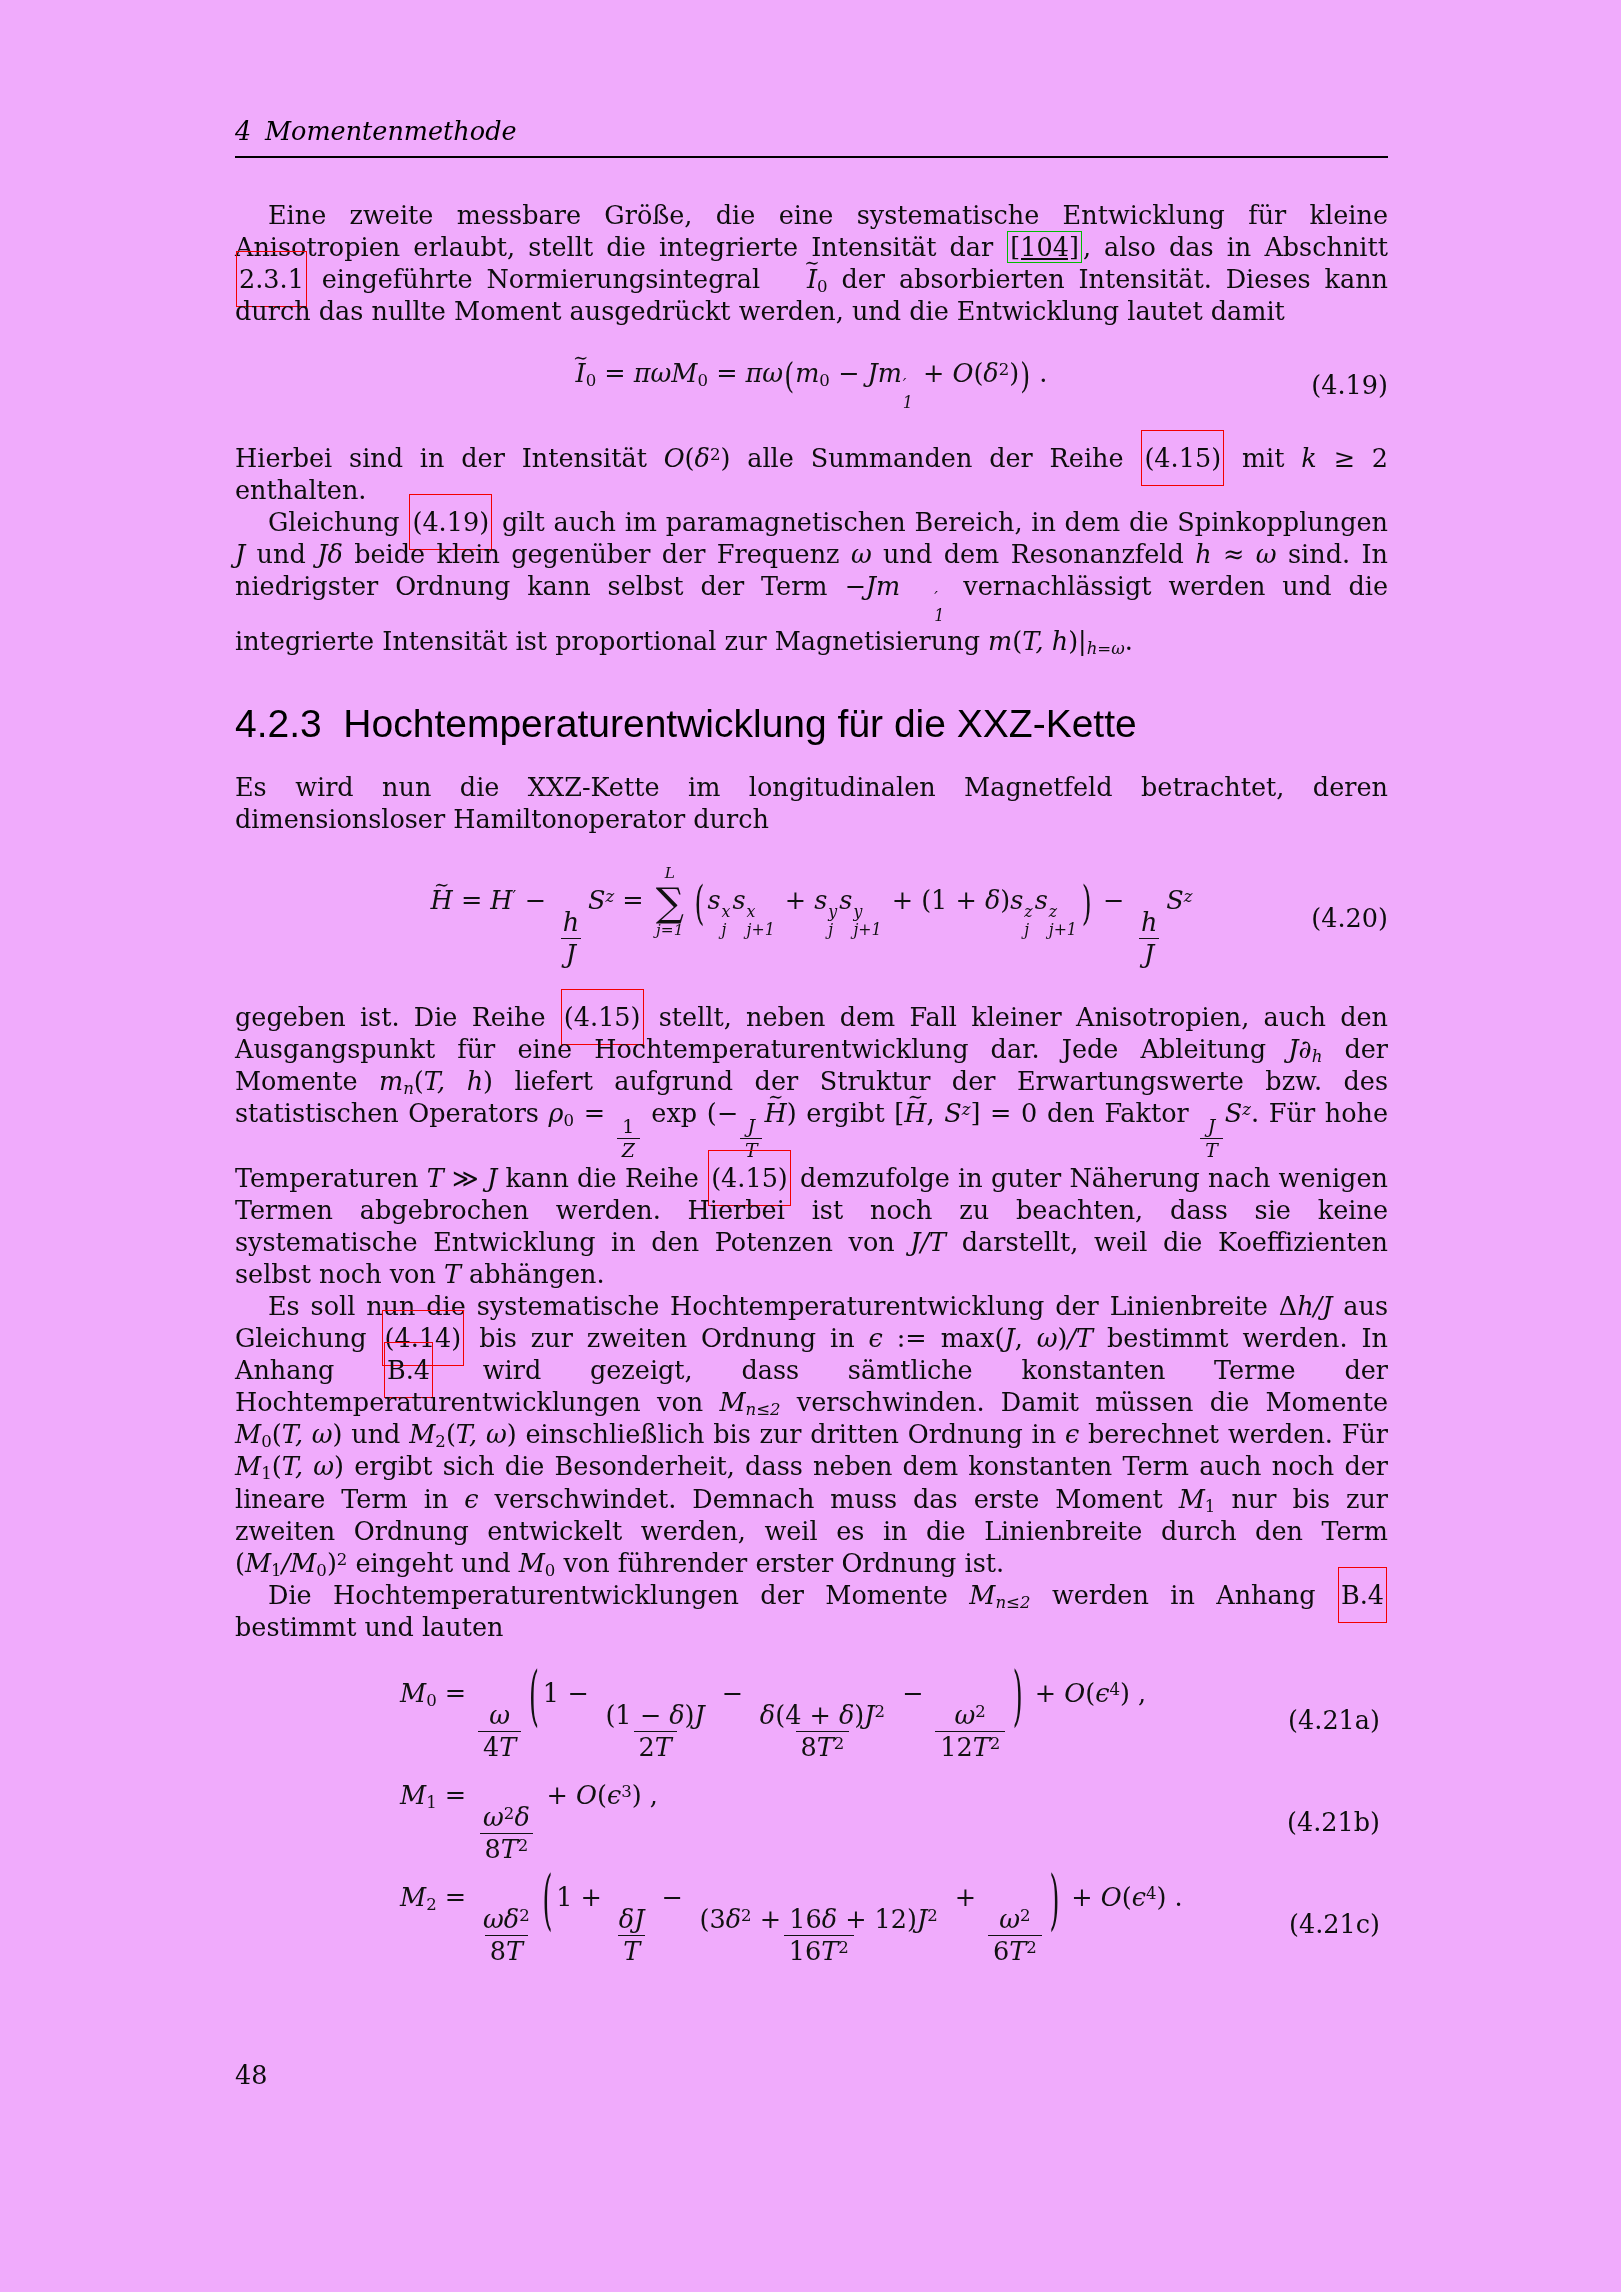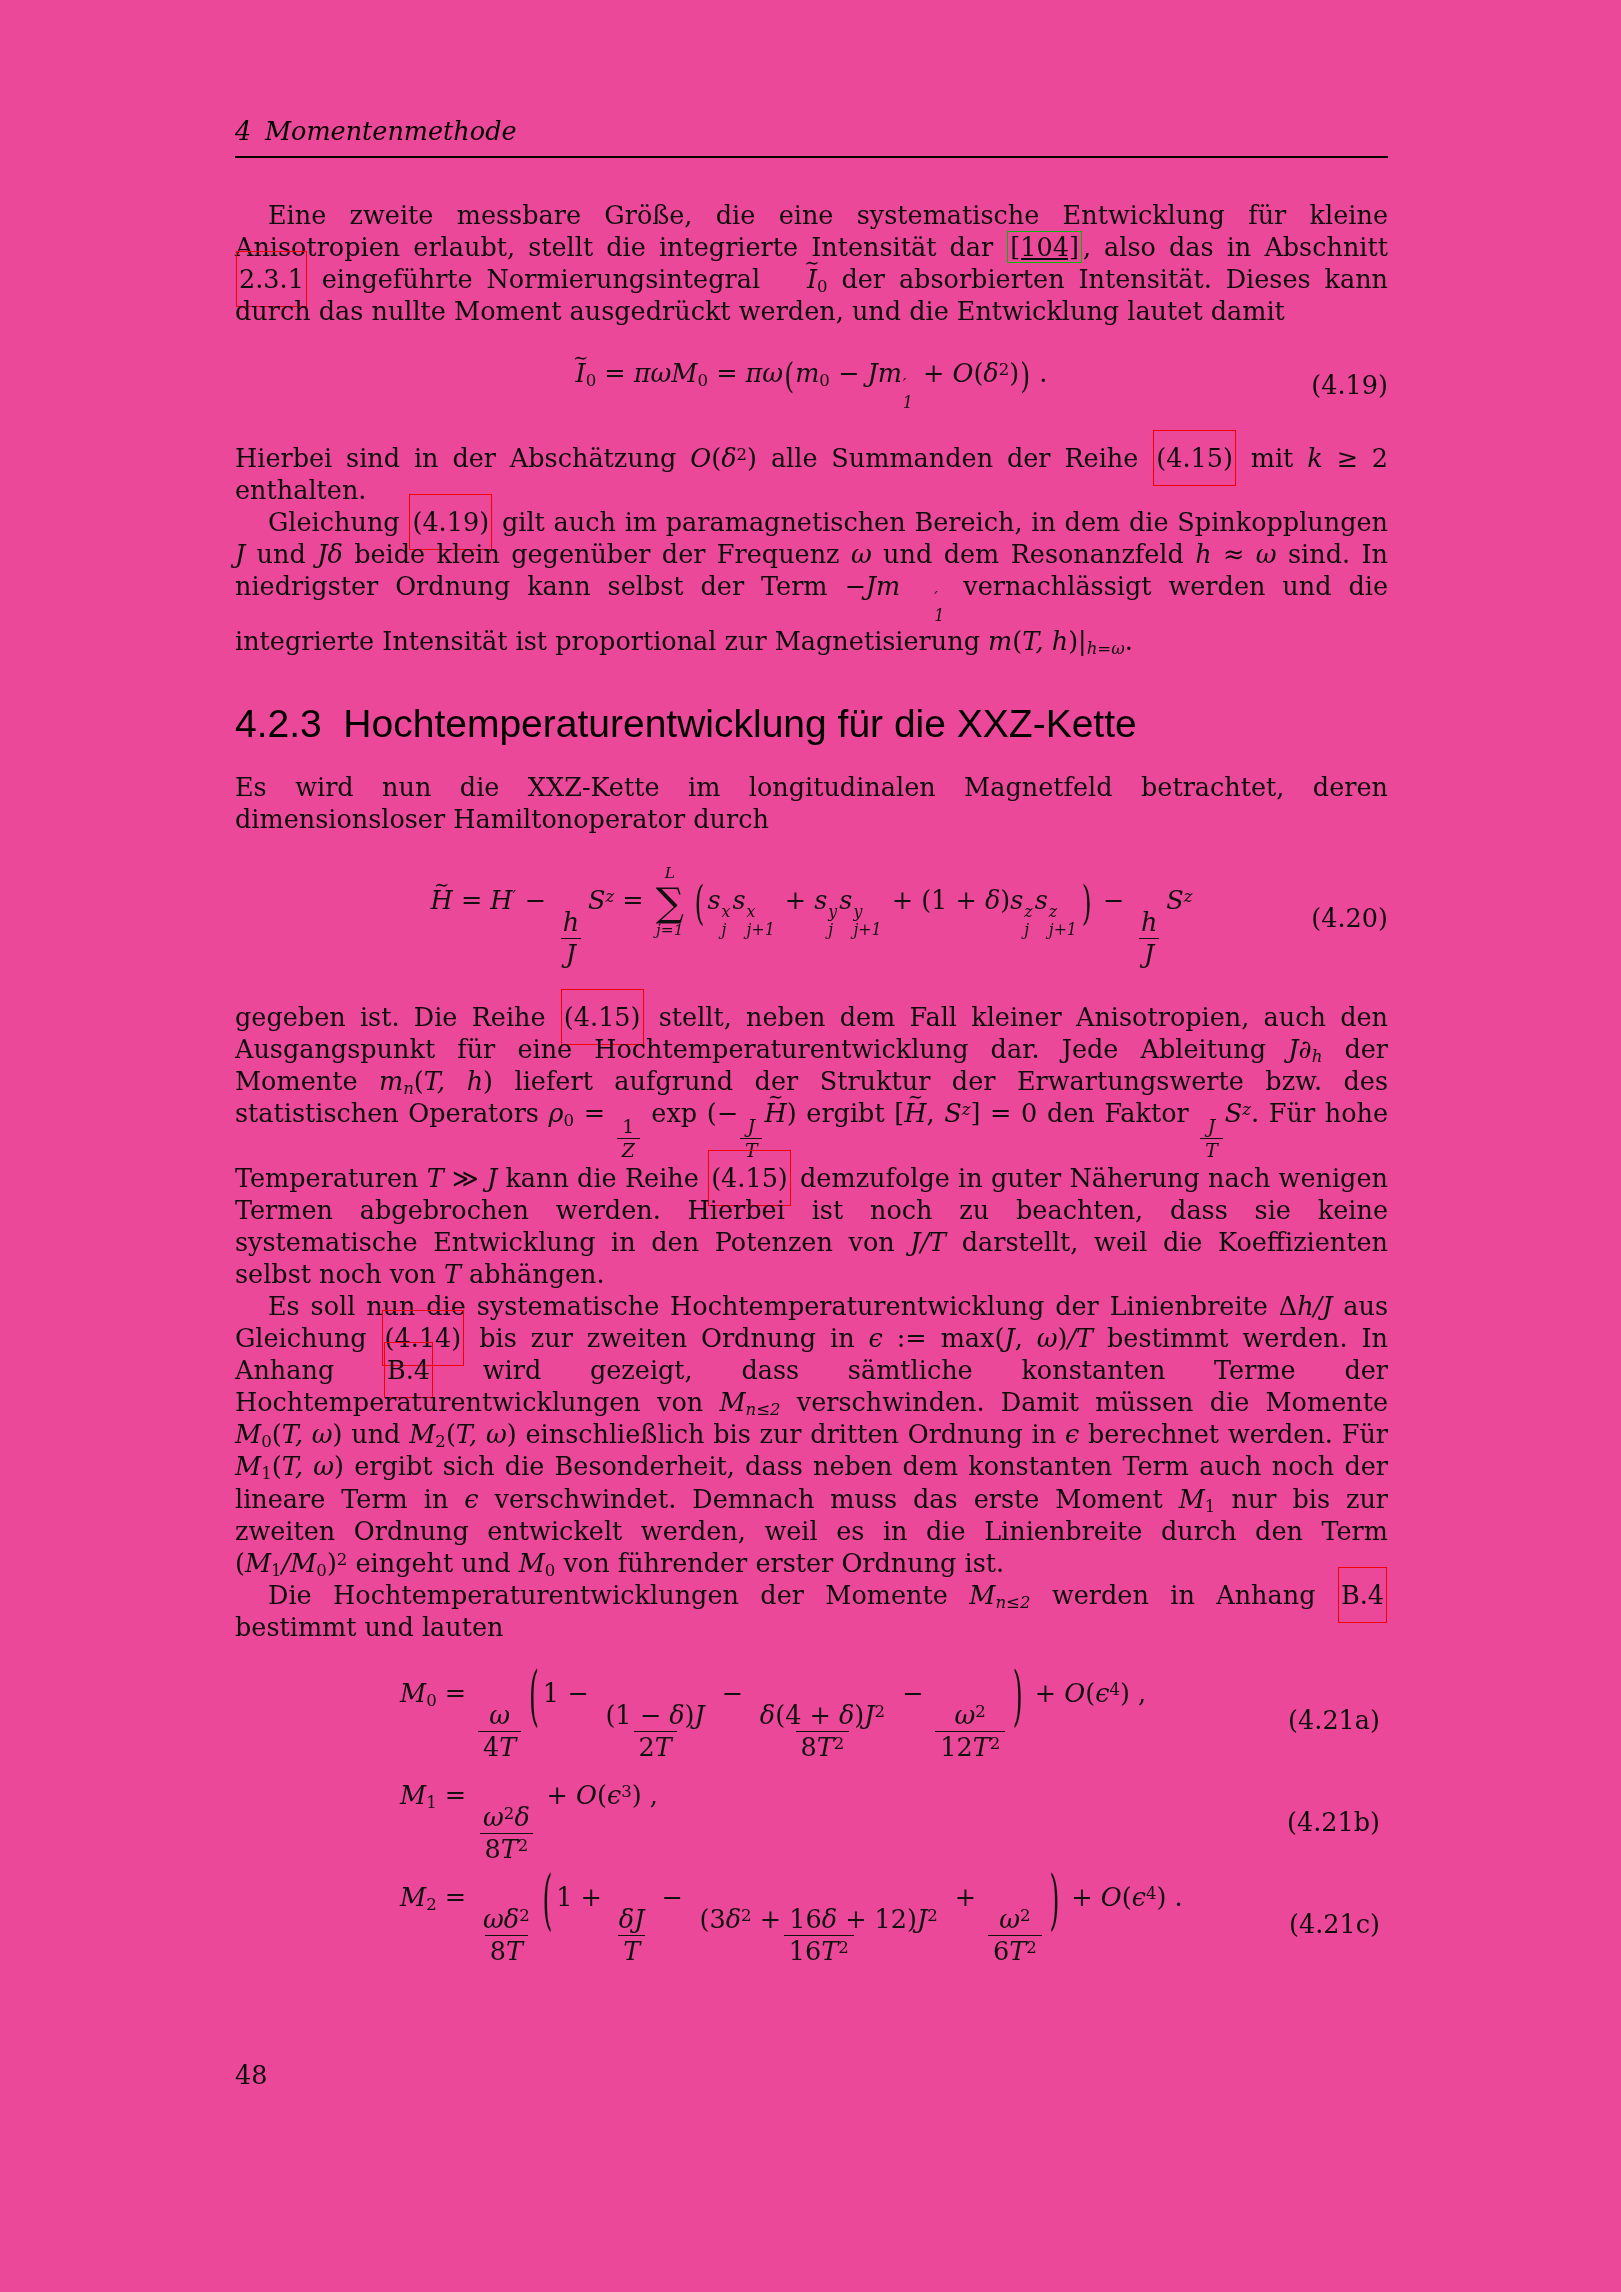--- a/index.html
+++ b/index.html
@@ -1,18 +1,18 @@
 <!DOCTYPE html>
 <html lang="de"><head>
 <meta charset="utf-8">
 <style>
   * { margin:0; padding:0; box-sizing:border-box; }
   html, body { background:#ffffff; }
   .page {
-    position:relative; width:1621px; height:2293px; background:#ec4899;
+    position:relative; width:1621px; height:2293px; background:#f0abfc;
     font-family:"DejaVu Serif","Liberation Serif",serif; color:#111; overflow:hidden;
   }
   .content { position:absolute; left:235px; top:116px; width:1153px; }
 
   .running-header {
     font-size:25.5px; font-style:italic; color:#000;
     border-bottom:2px solid #000; padding-bottom:9.8px; margin-bottom:41px;
   }
   .rh-num { margin-right:13.7px; }
 
@@ -86,21 +86,21 @@
     <p class="body-par indent"><span class="rm">Eine zweite messbare Größe, die eine systematische Entwicklung für kleine Anisotropien erlaubt, stellt die integrierte Intensität dar </span><span class="citebox">[104]</span><span class="rm">, also das in Abschnitt </span><span class="refbox">2.3.1</span><span class="rm"> eingeführte Normierungsintegral </span><span class="tildew"><span class="tildem">∼</span><span class="mi">I</span></span><span class="sub">0</span><span class="rm"> der absorbierten Intensität. Dieses kann durch das nullte Moment ausgedrückt werden, und die Entwicklung lautet damit</span></p>
 
     <div class="display-eq">
       <span class="eq-body"><span class="tildew"><span class="tildem">∼</span><span class="mi">I</span></span><span class="sub">0</span><span class="rm"> = </span><span class="mi">πωM</span><span class="sub">0</span><span class="rm"> = </span><span class="mi">πω</span><span class="bigp s1">(</span><span class="mi">m</span><span class="sub">0</span><span class="rm"> − </span><span class="mi">Jm</span><span class="supsub">
             <span class="ss-l">′</span>
             <span class="ss-l">1</span>
           </span><span class="rm"> + </span><span class="mi">O</span><span class="rm">(</span><span class="mi">δ</span><span class="sup">2</span><span class="rm">)</span><span class="bigp s1">)</span><span class="rm"> .</span></span>
       <span class="eq-num">(4.19)</span>
     </div>
 
-    <p class="body-par"><span class="rm">Hierbei sind in der Abschätzung </span><span class="mi">O</span><span class="rm">(</span><span class="mi">δ</span><span class="sup">2</span><span class="rm">)</span><span class="rm"> alle Summanden der Reihe </span><span class="refbox">(4.15)</span><span class="rm"> mit </span><span class="mi">k</span><span class="rm"> ≥ 2 enthalten.</span></p>
+    <p class="body-par"><span class="rm">Hierbei sind in der Intensität </span><span class="mi">O</span><span class="rm">(</span><span class="mi">δ</span><span class="sup">2</span><span class="rm">)</span><span class="rm"> alle Summanden der Reihe </span><span class="refbox">(4.15)</span><span class="rm"> mit </span><span class="mi">k</span><span class="rm"> ≥ 2 enthalten.</span></p>
     <p class="body-par indent"><span class="rm">Gleichung </span><span class="refbox">(4.19)</span><span class="rm"> gilt auch im paramagnetischen Bereich, in dem die Spinkopplungen </span><span class="mi">J</span><span class="rm"> und </span><span class="mi">Jδ</span><span class="rm"> beide klein gegenüber der Frequenz </span><span class="mi">ω</span><span class="rm"> und dem Resonanzfeld </span><span class="mi">h</span><span class="rm"> ≈ </span><span class="mi">ω</span><span class="rm"> sind. In niedrigster Ordnung kann selbst der Term −</span><span class="mi">Jm</span><span class="supsub">
           <span class="ss-l">′</span>
           <span class="ss-l">1</span>
         </span><span class="rm"> vernachlässigt werden und die integrierte Intensität ist proportional zur Magnetisierung </span><span class="mi">m</span><span class="rm">(</span><span class="mi">T, h</span><span class="rm">)|</span><span class="sub mi">h=ω</span><span class="rm">.</span></p>
 
     <h2 class="section-heading">
       <span class="sh-num">4.2.3</span><span class="sh-title">Hochtemperaturentwicklung für die XXZ-Kette</span>
     </h2>
 
     <p class="body-par"><span class="rm">Es wird nun die XXZ-Kette im longitudinalen Magnetfeld betrachtet, deren dimensionsloser Hamiltonoperator durch</span></p>

